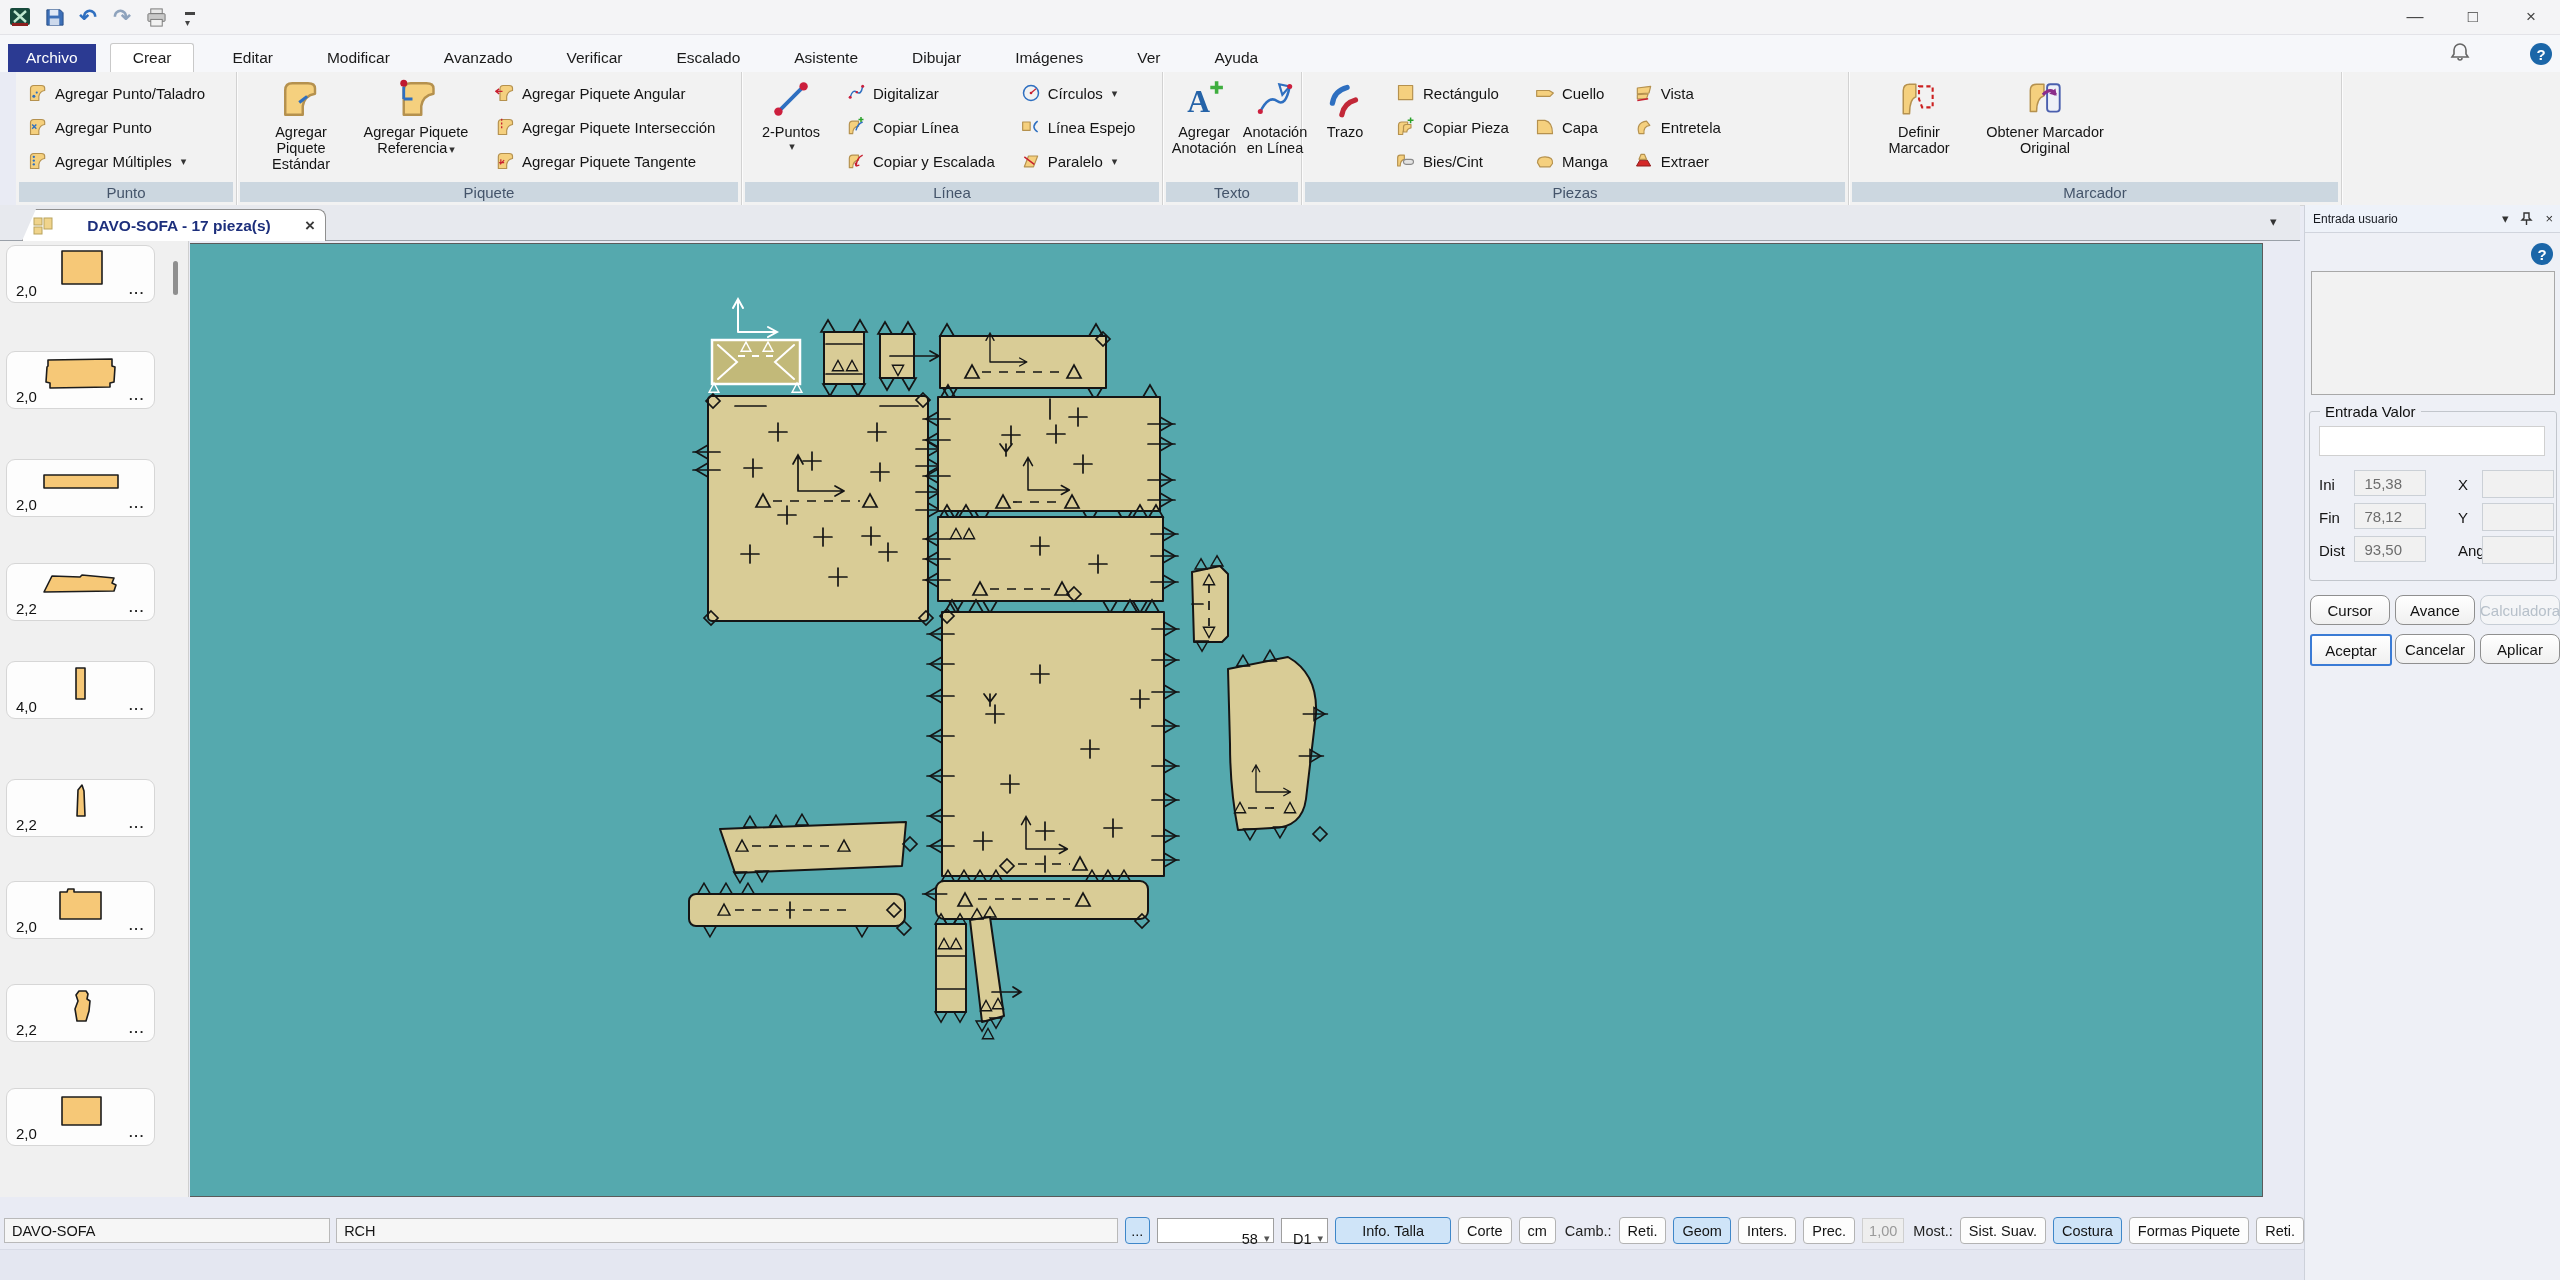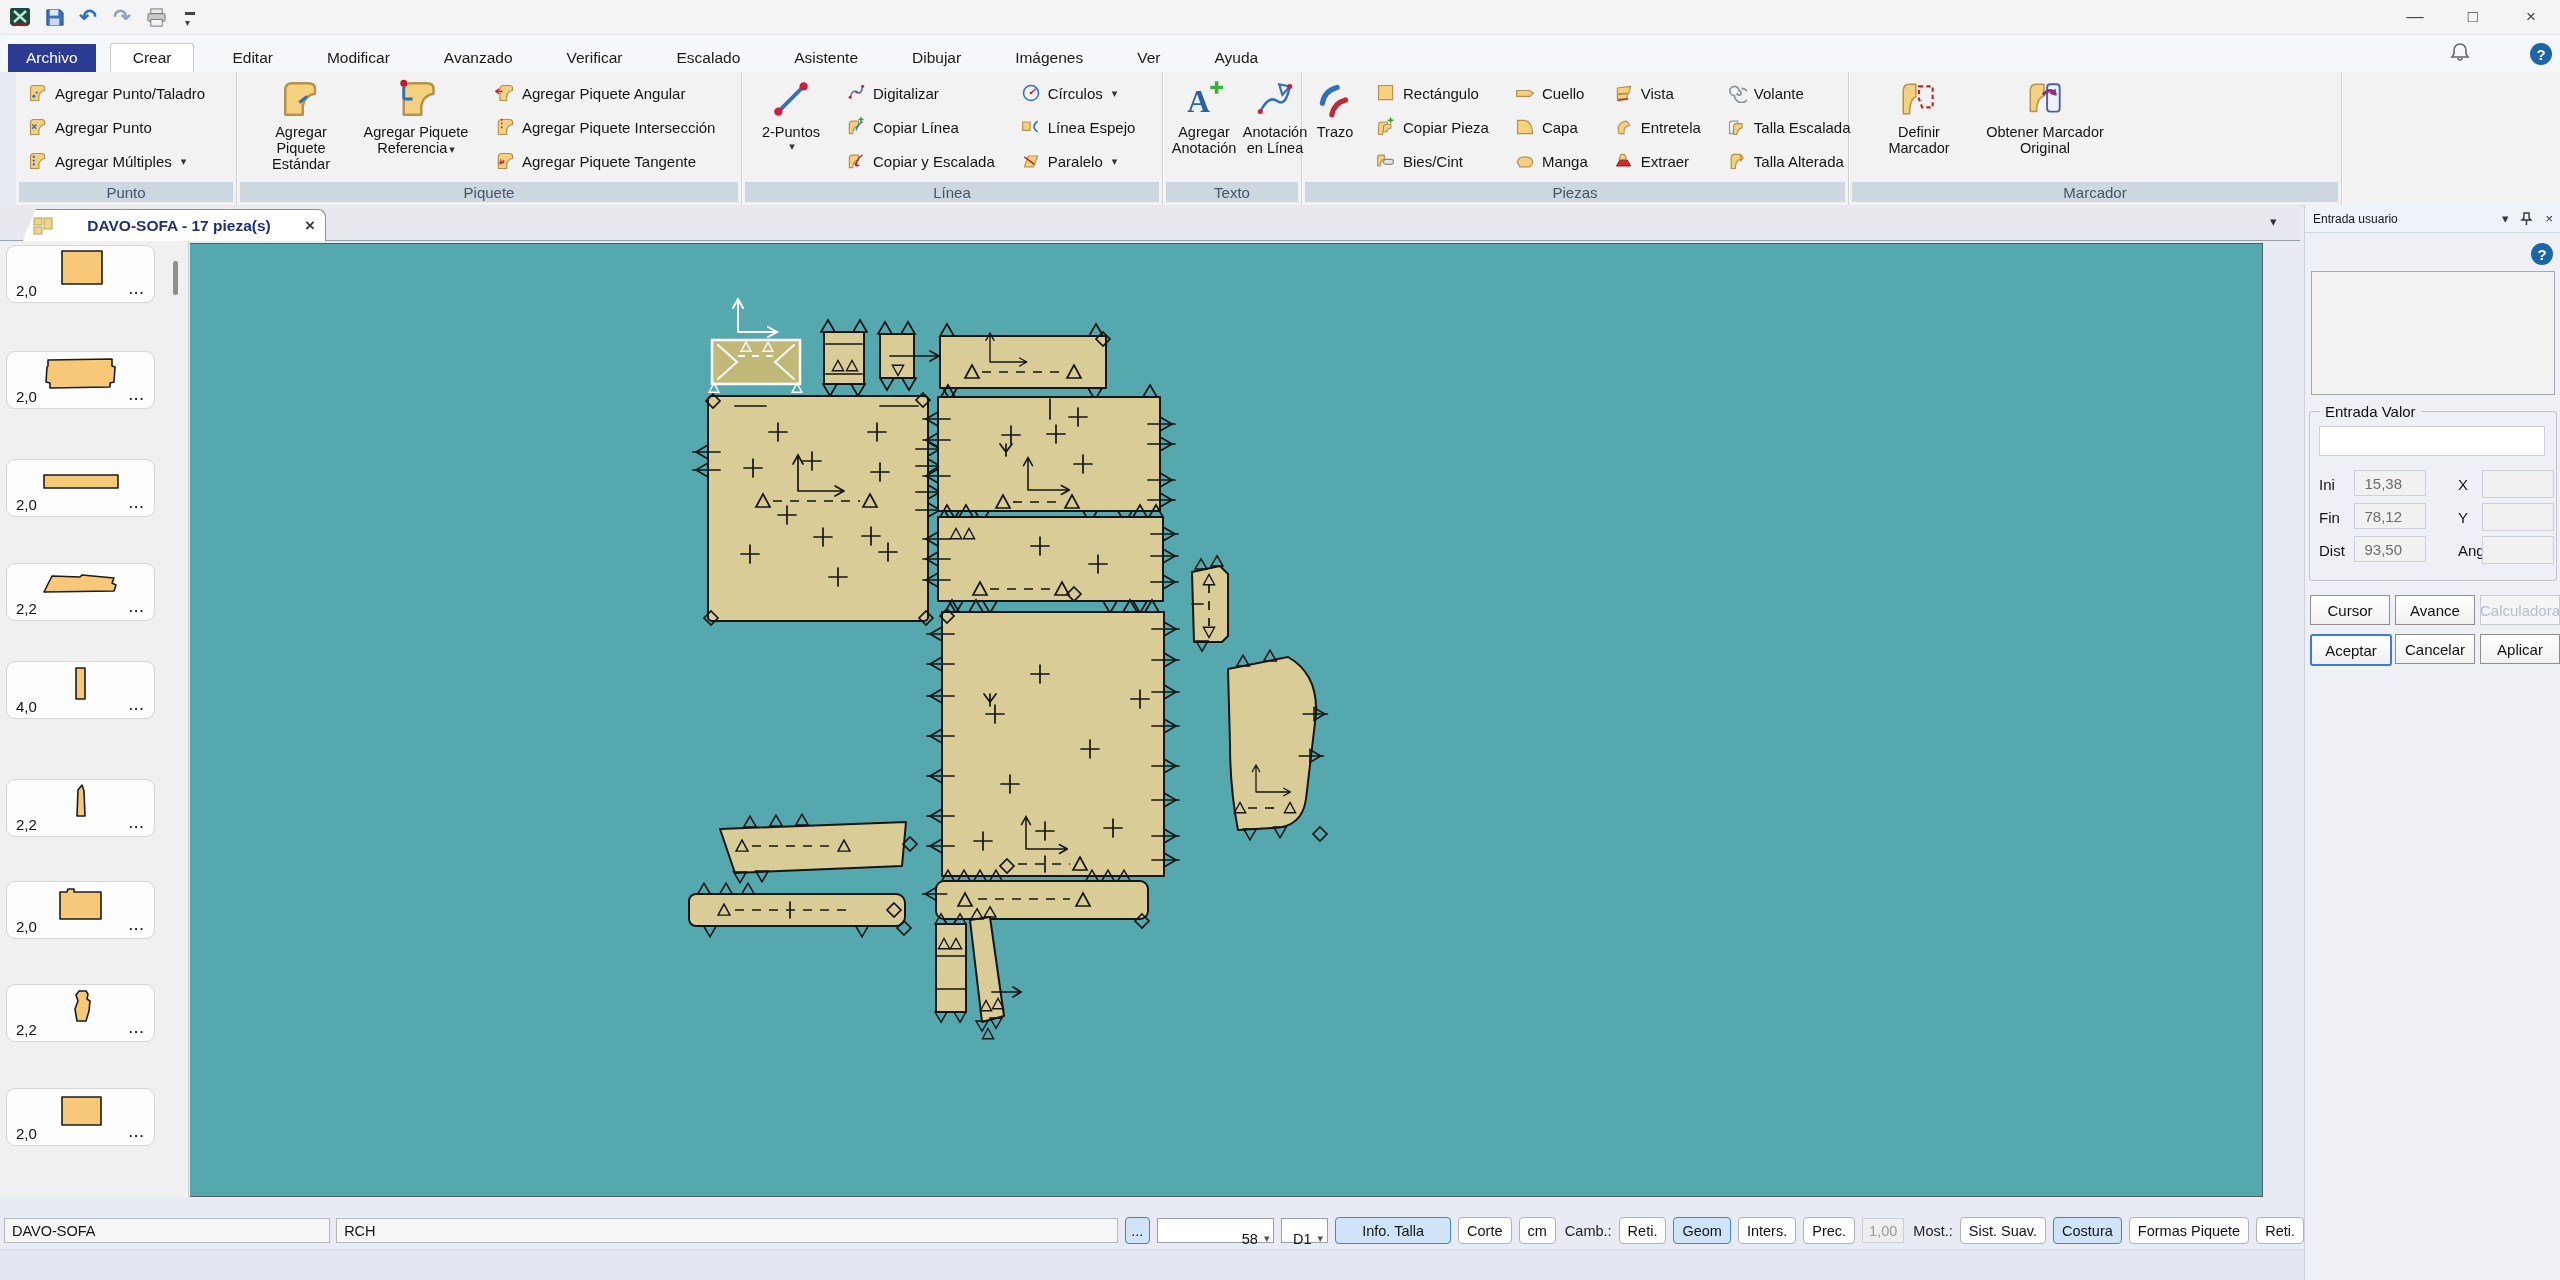--- a/index.html
+++ b/index.html
@@ -67,21 +67,21 @@
   .listbox{position:absolute;left:6px;top:66px;width:242px;height:122px;background:#f2f2f2;border:1px solid #a8a8a8}
   .grpbox{position:absolute;left:4px;top:206px;width:246px;height:168px;border:1px solid #c2c6cc;border-radius:3px}
   .grpbox .gl{position:absolute;left:10px;top:-9px;background:#eef0f6;padding:0 5px;font-size:15px;color:#101010}
   .vinput{position:absolute;left:9px;top:14px;width:224px;height:28px;background:#fff;border:1px solid #d0d0d0}
   .vrow{position:absolute;left:0;width:246px;height:28px}
   .vrow .lb{position:absolute;left:9px;top:6px;font-size:15px}
   .vrow .fld{position:absolute;left:44px;top:0;width:72px;height:26px;background:#f1f1f1;border:1px solid #cbd0d6;
     font-size:15px;color:#6d6d6d;display:flex;align-items:center;justify-content:flex-end;padding-right:23px;box-sizing:border-box}
   .vrow .lb2{position:absolute;left:148px;top:6px;font-size:15px}
   .vrow .fld2{position:absolute;left:172px;top:0;width:70px;height:26px;background:#f1f1f1;border:1px solid #cbd0d6}
-  .dbtn{position:absolute;height:28px;width:78px;background:linear-gradient(#ffffff,#f0f0f0);border:1px solid #8f8f8f;border-radius:0;
+  .dbtn{position:absolute;height:28px;width:78px;background:linear-gradient(#ffffff,#f0f0f0);border:1px solid #8f8f8f;border-radius:8px;
     font-size:15px;display:flex;align-items:center;justify-content:center;color:#111}
   .dbtn.focus{border:2px solid #3a7bd5;border-radius:3px}
   .dbtn.disabled{color:#b7c0ca;border-color:#c6cdd5;background:#f4f5f7}
   
   #statusbar{position:absolute;left:0;top:1197px;width:2304px;height:83px;background:#e9ebf4}
   .srow{position:absolute;left:0;top:20px;width:2304px;height:27px;display:flex;align-items:center}
   .sfield{height:25px;background:#f6f6f6;border:1px solid #b9b9b9;font-size:14.5px;display:flex;align-items:center;padding:0 7px;box-sizing:border-box}
   .sbtn{height:25px;background:#fdfdfd;border:1px solid #b3b3b3;border-radius:4px;font-size:14.5px;display:flex;align-items:center;justify-content:center;padding:0 8px;margin-left:7px;white-space:nowrap}
   .sbtn.on{background:#cfe4f8;border:1px solid #3f87c9}
   .slabel{font-size:14.5px;margin-left:9px;white-space:nowrap;color:#222}
@@ -387,42 +387,20 @@
               <path class="pfill" d="M6 20 q-4 -13 9 -15 l4 5 q-8 1 -7 10 Z"></path>
             </svg>
           <span>Entretela</span>
         </div>
         <div class="rbtn-s">
           <svg class="i18" viewBox="0 0 24 24">
               <path d="M3 18 h17 l-4 -7 h-9 z" fill="#d42828" stroke="#8f1d1d" stroke-width="1.2"></path>
               <path class="pfill" d="M6 10 h9 l-2.5 -6 h-4 z"></path>
             </svg>
           <span>Extraer</span>
-        </div>
-      </div>
-      <div class="rcol" style="margin-left:10px">
-        <div class="rbtn-s">
-          <svg class="i18" viewBox="0 0 24 24">
-              <path d="M12 12 a2.5 2.5 0 1 0 2.5 -2.5 a5.5 5.5 0 1 0 -5.5 5.5 a8.5 8.5 0 1 0 8.5 -8.5" fill="none" stroke="#8a9199" stroke-width="2"></path>
-            </svg>
-          <span>Volante</span>
-        </div>
-        <div class="rbtn-s">
-          <svg class="i18" viewBox="0 0 24 24">
-              <path d="M3 20 L3 8 Q3 5 6 5 L13 5 L13 11 Q7 12 7 20 Z" fill="none" stroke="#9a9a9a" stroke-width="1.4"></path>
-              <path class="pfill" d="M8 21 L8 11 Q8 8 11 8 L18 8 L18 13 Q12 14 12 21 Z"></path>
-            </svg>
-          <span>Talla Escalada</span>
-        </div>
-        <div class="rbtn-s">
-          <svg class="i18" viewBox="0 0 24 24">
-              <path class="pfill" d="M5 21 L5 8 Q5 4 9 4 L16 4 L16 10 Q10 11 10 21 Z"></path>
-              <path d="M16 4 L19 8 L16 12" fill="none" stroke="#d8821e" stroke-width="1.8"></path>
-            </svg>
-          <span>Talla Alterada</span>
         </div>
       </div>
     </div>
     <div class="rg-label">Piezas</div>
   </div>
 
   <div class="rgroup" style="width:492px">
     <div class="rg-content" style="padding-left:14px">
       <div class="rbtn-b" style="width:104px">
         <svg class="i40" viewBox="0 0 40 40">

